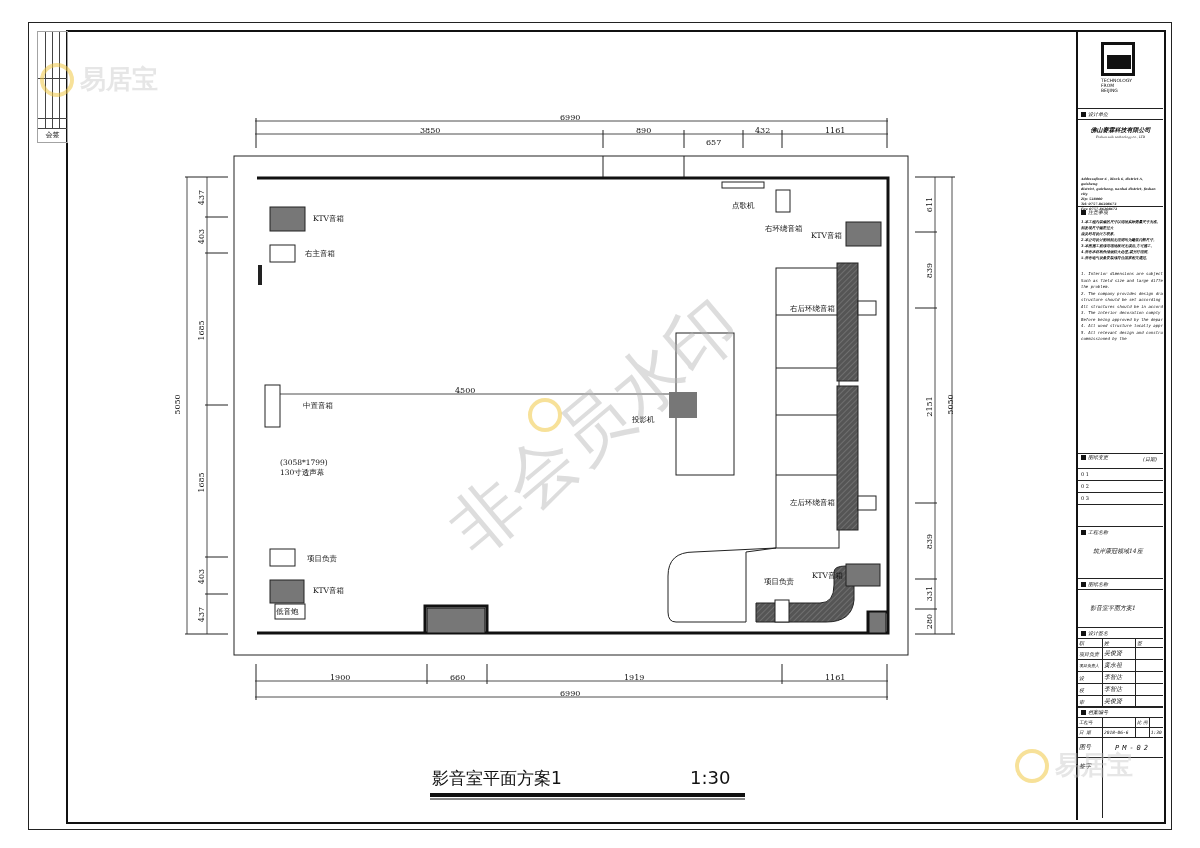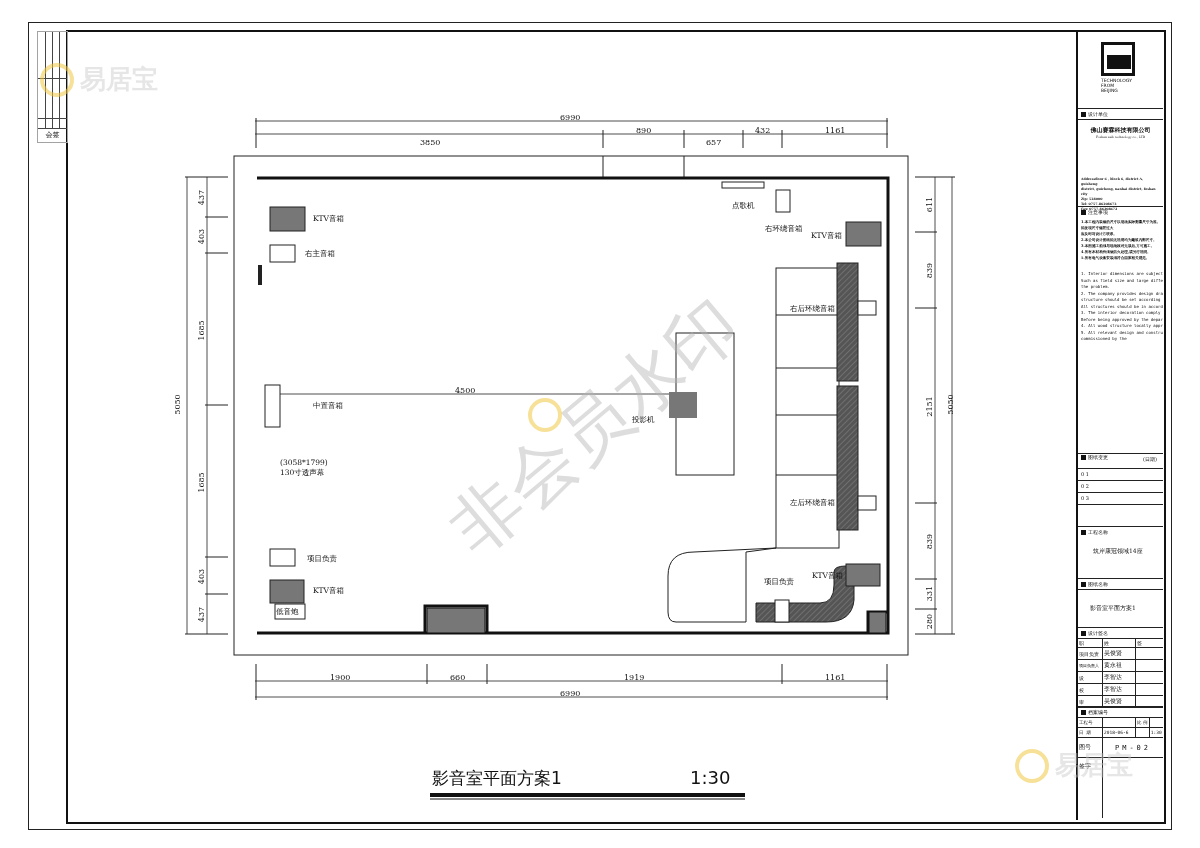--- a/index.html
+++ b/index.html
@@ -7,21 +7,21 @@
   .abs{position:absolute;}
   .sheet{left:28px;top:22px;width:1142px;height:806px;border:1px solid #222;}
   .frame{left:66px;top:30px;width:1096px;height:790px;border:2px solid #111;}
   .tb{left:1076px;top:30px;width:85px;height:790px;border-left:2px solid #111;}
   .side{left:37px;top:31px;width:29px;height:110px;border:1px solid #a3a3a3;}
   .side .col{position:absolute;top:0;bottom:14px;width:7px;border-right:1px solid #444;}
   .side .lbl{position:absolute;bottom:0;left:0;right:0;height:13px;border-top:1px solid #444;font-size:7px;text-align:center;line-height:13px;}
   .dimtxt{font-size:8px;font-family:"DejaVu Serif",serif;white-space:nowrap;}
   .vtxt{transform:rotate(-90deg);transform-origin:center;}
   .lab{font-size:7.5px;white-space:nowrap;}
-  .tbsec{position:absolute;left:0;right:0;border-top:1px solid #222;font-size:5px;}
+  .tbsec{position:absolute;left:0;right:0;border-top:1px solid #222;font-size:5px;font-style:italic;}
   .tbhdr{font-size:5px;padding:2px 3px;}
   .tbhdr:before{content:"";display:inline-block;width:5px;height:5px;background:#111;margin-right:2px;vertical-align:-1px;}
   .row{position:absolute;left:0;right:0;border-top:1px solid #222;font-size:5px;}
   .wm{color:rgba(180,180,180,0.45);font-size:70px;font-family:"DejaVu Sans",sans-serif;transform:rotate(-40deg);white-space:nowrap;}
   .logo-coin{width:34px;height:34px;border-radius:50%;border:4px solid rgba(240,200,70,0.55);box-sizing:border-box;}
   .logo-text{color:rgba(200,200,200,0.45);font-size:26px;font-family:"DejaVu Sans",sans-serif;font-weight:bold;}
 </style>
 </head>
 <body>
 
@@ -135,21 +135,21 @@
   <path d="M776 548 L746 552 L746 622 L676 622 Q668 622 668 612 L668 576 Q668 552 694 552 Z" fill="#fff" stroke="#222"></path>
   <path d="M756 603 L820 603 Q834 603 834 585 L834 572 Q834 566 846 566 L854 566 L854 600 Q852 622 826 622 L756 622 Z" fill="url(#hatch)" stroke="#222"></path>
   <rect x="775" y="600" width="14" height="22" fill="#fff" stroke="#222"></rect>
   <rect x="846" y="564" width="34" height="22" fill="#777" stroke="#222"></rect>
 
   <rect x="430" y="793" width="315" height="4" fill="#111"></rect>
   <line x1="430" y1="799" x2="745" y2="799" stroke="#111"></line>
 </svg>
 
 <div class="abs dimtxt" style="left:560px;top:113px">6990</div>
-<div class="abs dimtxt" style="left:420px;top:138px">3850</div>
+<div class="abs dimtxt" style="left:420px;top:126px">3850</div>
 <div class="abs dimtxt" style="left:636px;top:126px">890</div>
 <div class="abs dimtxt" style="left:706px;top:138px">657</div>
 <div class="abs dimtxt" style="left:755px;top:126px">432</div>
 <div class="abs dimtxt" style="left:825px;top:126px">1161</div>
 
 <div class="abs dimtxt" style="left:330px;top:673px">1900</div>
 <div class="abs dimtxt" style="left:450px;top:673px">660</div>
 <div class="abs dimtxt" style="left:624px;top:673px">1919</div>
 <div class="abs dimtxt" style="left:825px;top:673px">1161</div>
 <div class="abs dimtxt" style="left:560px;top:689px">6990</div>
@@ -167,21 +167,21 @@
 <div class="abs dimtxt vtxt" style="left:919px;top:402px">2151</div>
 <div class="abs dimtxt vtxt" style="left:922px;top:537px">839</div>
 <div class="abs dimtxt vtxt" style="left:922px;top:589px">331</div>
 <div class="abs dimtxt vtxt" style="left:922px;top:617px">280</div>
 <div class="abs dimtxt vtxt" style="left:940px;top:400px">5050</div>
 
 <div class="abs dimtxt" style="left:455px;top:386px">4500</div>
 
 <div class="abs lab" style="left:313px;top:214px">KTV音箱</div>
 <div class="abs lab" style="left:305px;top:249px">右主音箱</div>
-<div class="abs lab" style="left:313px;top:401px">中置音箱</div>
+<div class="abs lab" style="left:303px;top:401px">中置音箱</div>
 <div class="abs lab" style="left:280px;top:458px">(3058*1799)</div>
 <div class="abs lab" style="left:280px;top:468px">130寸透声幕</div>
 <div class="abs lab" style="left:307px;top:554px">项目负责</div>
 <div class="abs lab" style="left:313px;top:586px">KTV音箱</div>
 <div class="abs lab" style="left:276px;top:607px">低音炮</div>
 <div class="abs lab" style="left:732px;top:201px">点歌机</div>
 <div class="abs lab" style="left:765px;top:224px">右环绕音箱</div>
 <div class="abs lab" style="left:811px;top:231px">KTV音箱</div>
 <div class="abs lab" style="left:790px;top:304px">右后环绕音箱</div>
 <div class="abs lab" style="left:632px;top:415px">投影机</div>

